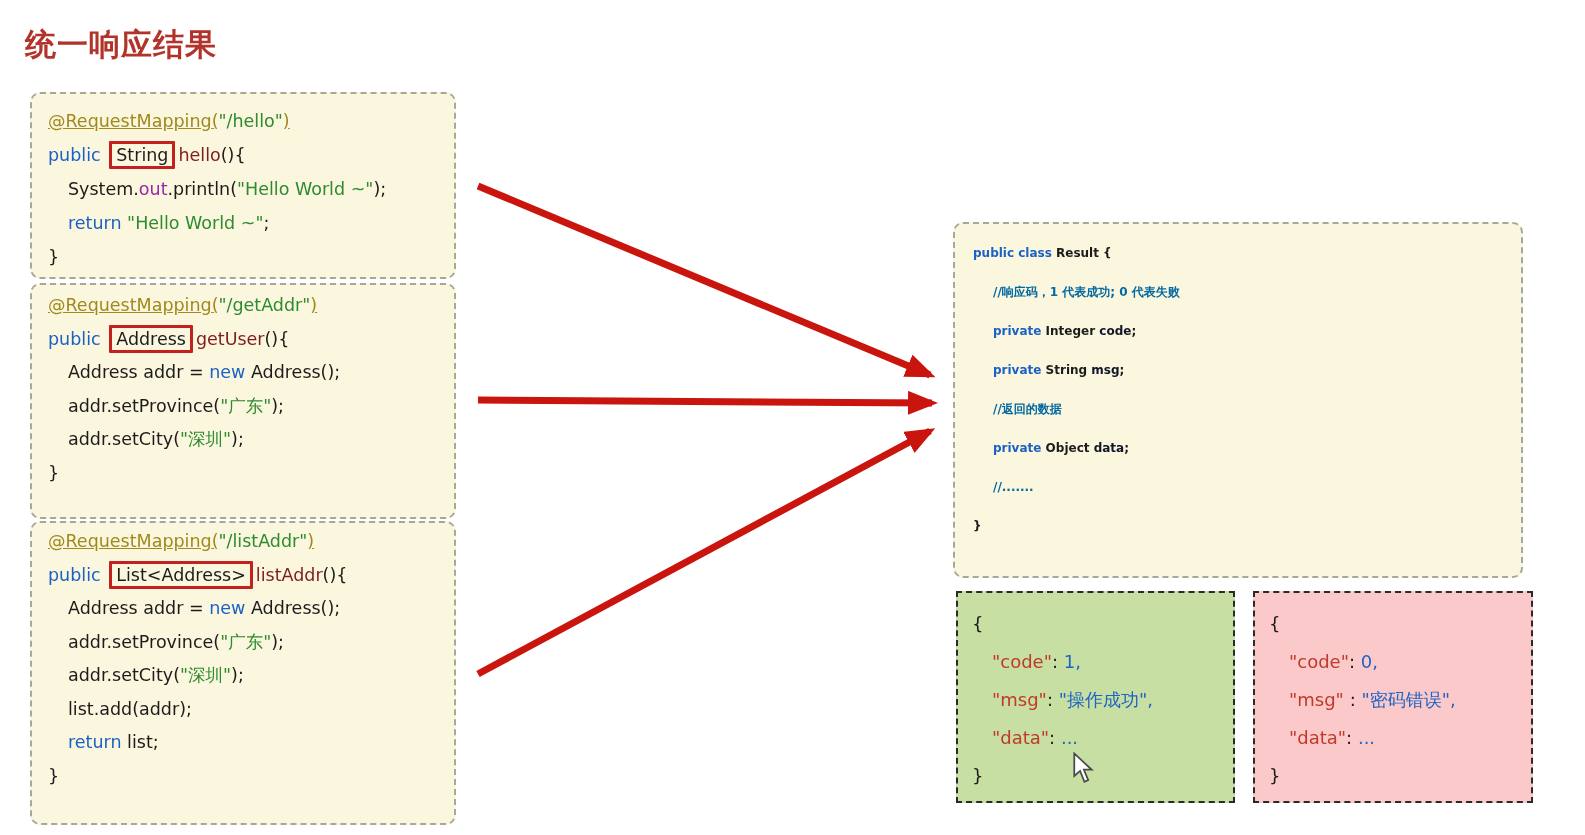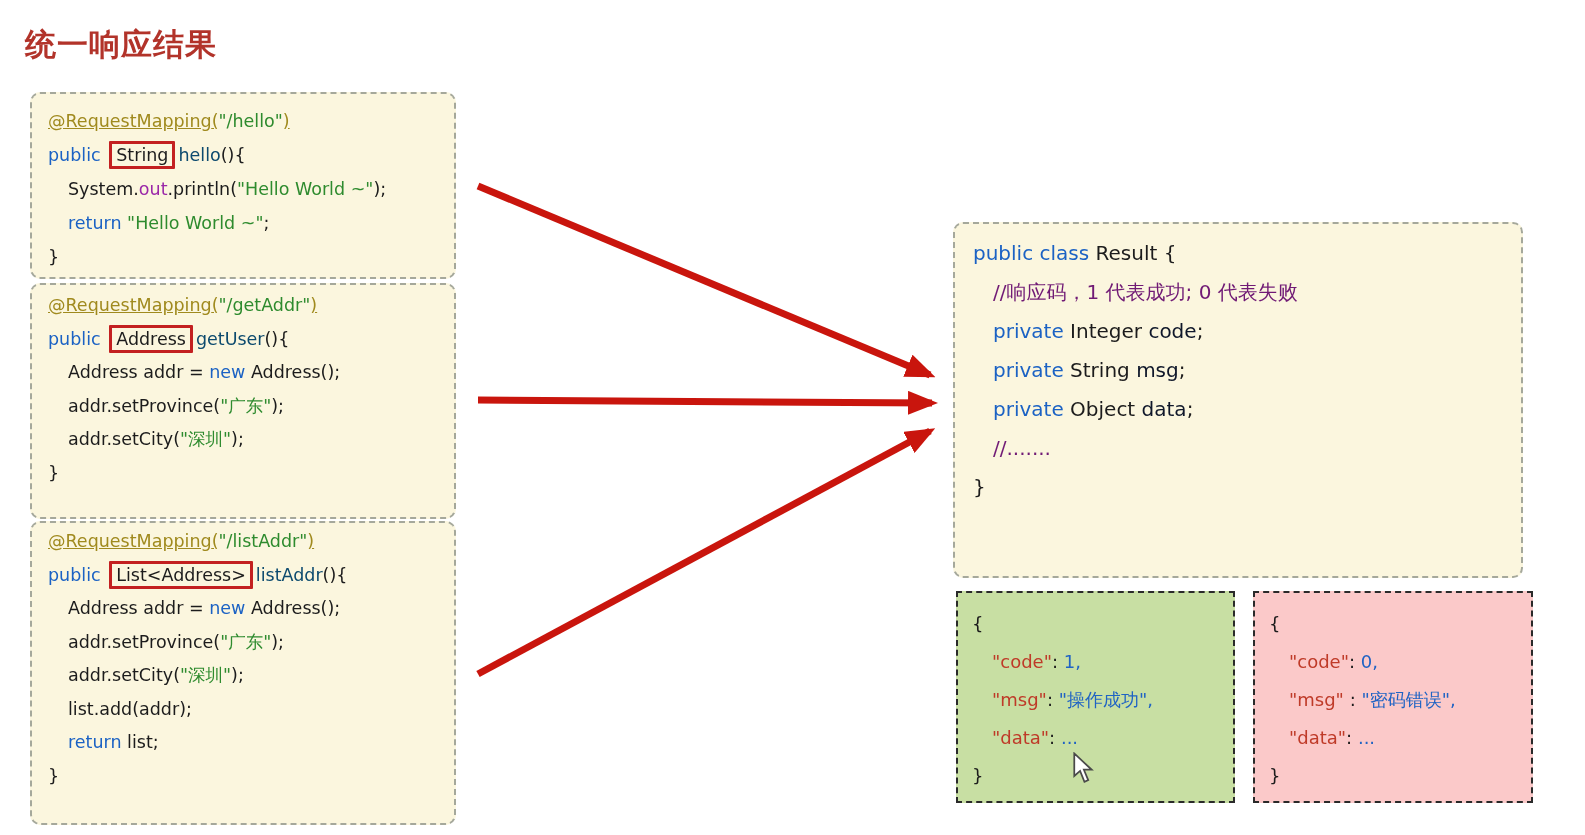--- a/index.html
+++ b/index.html
@@ -20,39 +20,39 @@
   .cb2{left:30px;top:283px;width:426px;height:236px;padding-top:4px;}
   .cb3{left:30px;top:521px;width:426px;height:304px;padding-top:2px;}
   .codebox .cl{font-size:17.5px;line-height:34px;white-space:pre;color:#1c1c1c;}
   .cb2 .cl,.cb3 .cl{line-height:33.5px;}
   
   .resultbox{
     position:absolute;left:953px;top:222px;width:570px;height:356px;
     background:#fbf6de;border:2px dashed #a5a89b;border-radius:10px;
     box-sizing:border-box;padding:10px 18px;
   }
-  .resultbox .cl{font-size:20px;line-height:39px;white-space:pre;color:#1c1c1c;}
+  .resultbox .cl{font-size:12px;line-height:39px;white-space:pre;color:#1c1c1c;font-weight:bold;}
   
   .jsonbox{
     position:absolute;border:2px dashed #2a2a2a;box-sizing:border-box;
     padding:12px 14px;
   }
   .json-success{left:956px;top:591px;width:279px;height:212px;background:#c8dfa3;}
   .json-error{left:1253px;top:591px;width:280px;height:212px;background:#fbc9c9;}
   .jsonbox .cl{font-size:18px;line-height:38px;white-space:pre;color:#1c1c1c;}
   
   .ind1{padding-left:20px;}
   
   .tk-kw{color:#1b62c4;}
   .tk-ann{color:#a08a1e;text-decoration:underline;}
   .tk-str{color:#2e8b2e;}
-  .tk-meth{color:#0c4a6e;}
+  .tk-meth{color:#7f1d1d;}
   .tk-plain{color:#1c1c1c;}
   .tk-ital{color:#9a27a8;}
-  .tk-cmt{color:#701a75;}
+  .tk-cmt{color:#0369a1;}
   .tk-field{color:#0f172a;}
   .tk-jkey{color:#bf3a28;}
   .tk-jval{color:#1f63c4;}
   .boxed{
     border:3px solid #c32020;padding:1px 4px;margin:0 3px;border-radius:1px;
   }
   
   .overlay{position:absolute;left:0;top:0;width:1585px;height:835px;pointer-events:none;}
   
   .cursor{position:absolute;left:1072px;top:752px;width:22px;height:32px;}
@@ -100,20 +100,21 @@
       <div class="cl ind1"><span class="tk-plain">list.add(addr);</span></div>
       <div class="cl ind1"><span class="tk-kw">return</span><span class="tk-plain"> list;</span></div>
       <div class="cl"><span class="tk-plain">}</span></div>
     </div>
 
   <div class="resultbox">
       <div class="cl"><span class="tk-kw">public class </span><span class="tk-plain">Result {</span></div>
       <div class="cl ind1"><span class="tk-cmt">//响应码，1 代表成功; 0 代表失败</span></div>
       <div class="cl ind1"><span class="tk-kw">private</span><span class="tk-plain"> Integer </span><span class="tk-field">code</span><span class="tk-plain">;</span></div>
       <div class="cl ind1"><span class="tk-kw">private</span><span class="tk-plain"> String </span><span class="tk-field">msg</span><span class="tk-plain">;</span></div>
+      <div class="cl ind1"><span class="tk-cmt">//返回的数据</span></div>
       <div class="cl ind1"><span class="tk-kw">private</span><span class="tk-plain"> Object </span><span class="tk-field">data</span><span class="tk-plain">;</span></div>
       <div class="cl ind1"><span class="tk-cmt">//.......</span></div>
       <div class="cl"><span class="tk-plain">}</span></div>
     </div>
 
   <div class="jsonbox json-success">
       <div class="cl"><span class="tk-plain">{</span></div>
       <div class="cl ind1"><span class="tk-jkey">"code"</span><span class="tk-plain">: </span><span class="tk-jval">1,</span></div>
       <div class="cl ind1"><span class="tk-jkey">"msg"</span><span class="tk-plain">: </span><span class="tk-jval">"操作成功",</span></div>
       <div class="cl ind1"><span class="tk-jkey">"data"</span><span class="tk-plain">: </span><span class="tk-jval">...</span></div>

